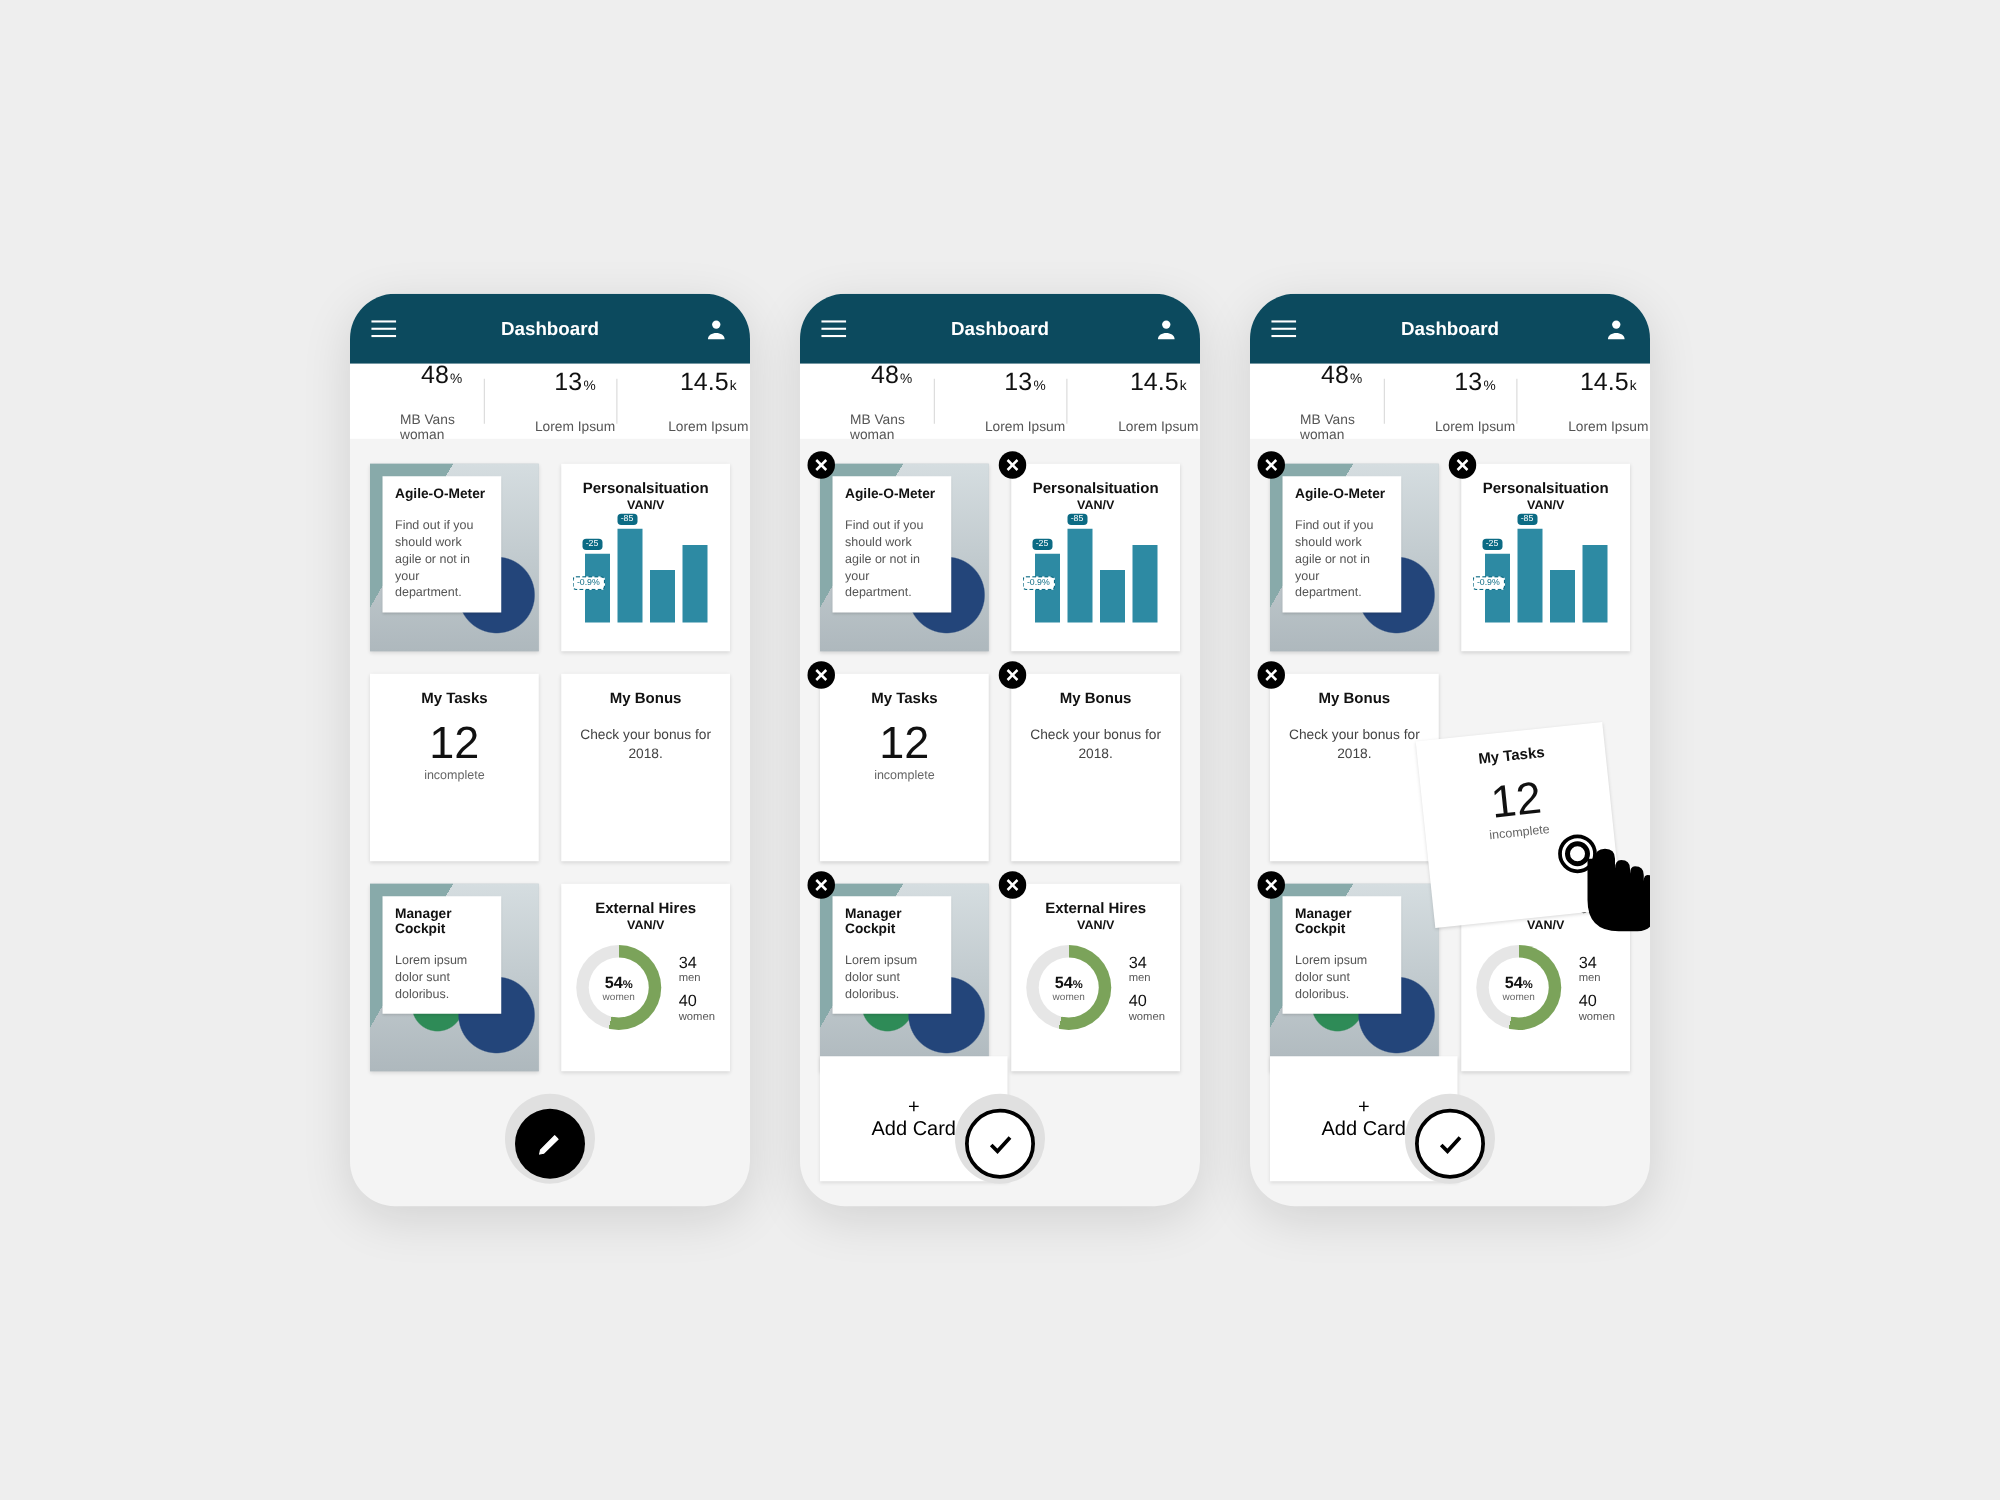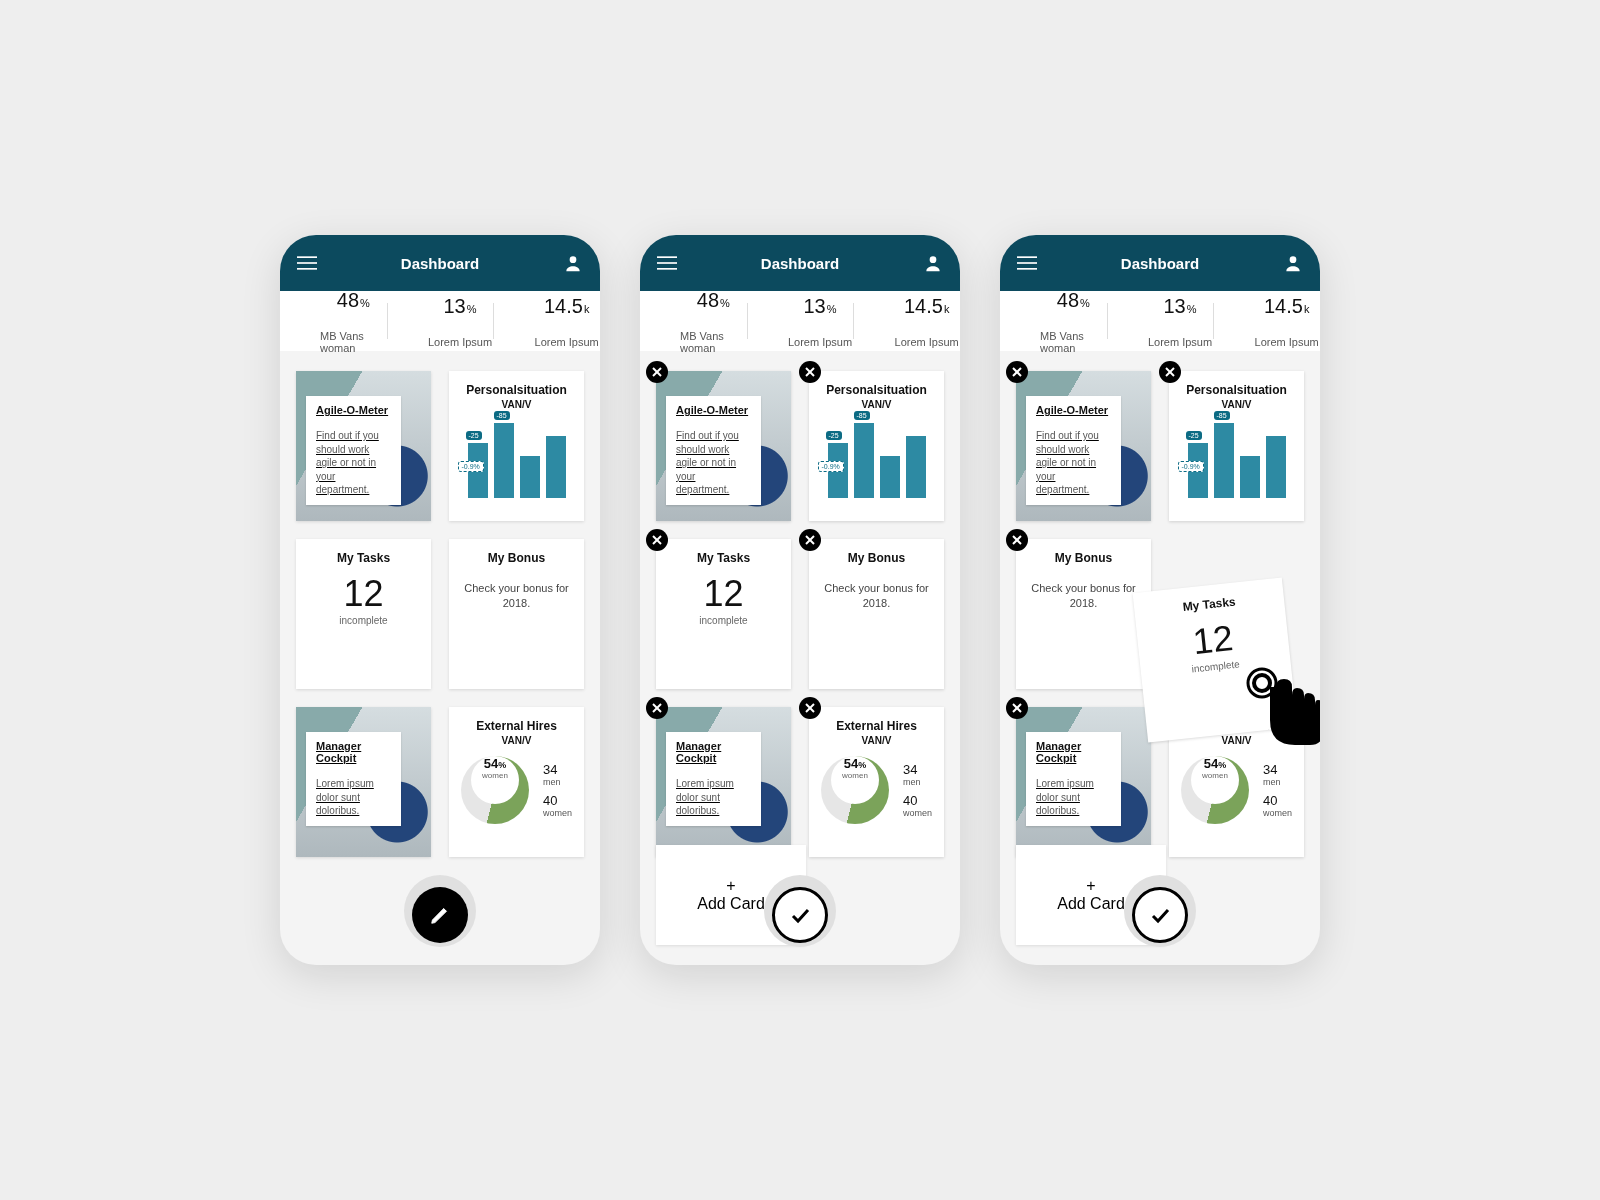--- a/index.html
+++ b/index.html
@@ -100,25 +100,24 @@
     cursor:pointer;
   }
   .close-badge svg { width:10px; height:10px; fill:#fff; stroke:#fff; stroke-width:2;}
 
   
   .photo-bg {
     background:#bfc8cc;
   }
   .photo-bg .overlay-box {
     position:absolute;
-    top:25px; left:10px; right:30px;
+    top:10px; left:10px; right:30px;
     background:#fff;
     padding:8px 10px;
     box-shadow:0 1px 2px rgba(0,0,0,0.15);
-    text-decoration:underline;
   }
   .overlay-box .ov-title { font-size:11px; font-weight:700; color:#111;}
   .overlay-box .ov-text { font-size:10px; color:#555; line-height:1.35; margin-top:13px;}
   .photo-people {
     position:absolute; inset:0;
     background:
       linear-gradient(120deg, #8aa 0 30%, transparent 30%),
       radial-gradient(circle at 75% 70%, #23457a 0 30px, transparent 31px),
       radial-gradient(circle at 40% 65%, #2e8b57 0 20px, transparent 21px),
       linear-gradient(#d5dde0,#aeb8bd);
@@ -149,21 +148,21 @@
     border-radius:3px;
     white-space:nowrap;
   }
   .tag.broken { background:#fff; color:#0c6b84; border:1px dashed #0c6b84;}
 
   
   .donut-wrap { display:flex; align-items:center; gap:14px; margin-top:10px;}
   .donut {
     width:68px; height:68px; border-radius:50%;
     background: conic-gradient(#7ba35a 0 194deg, #e6e6e6 194deg 360deg);
-    display:flex; align-items:flex-start; justify-content:center;
+    display:flex; align-items:center; justify-content:center;
     position:relative;
   }
   .donut::before { content:""; position:absolute; width:48px; height:48px; background:#fff; border-radius:50%;}
   .donut-label { position:relative; font-size:13px; font-weight:600; color:#111; display:flex; flex-direction:column; align-items:center;}
   .donut-label small { font-size:8px; font-weight:400; color:#666;}
   .donut-stats { display:flex; flex-direction:column; gap:6px;}
   .donut-stats div { font-size:9px; color:#555;}
   .donut-stats b { font-size:13px; color:#111; font-weight:500; display:block;}
 
   .fab {

